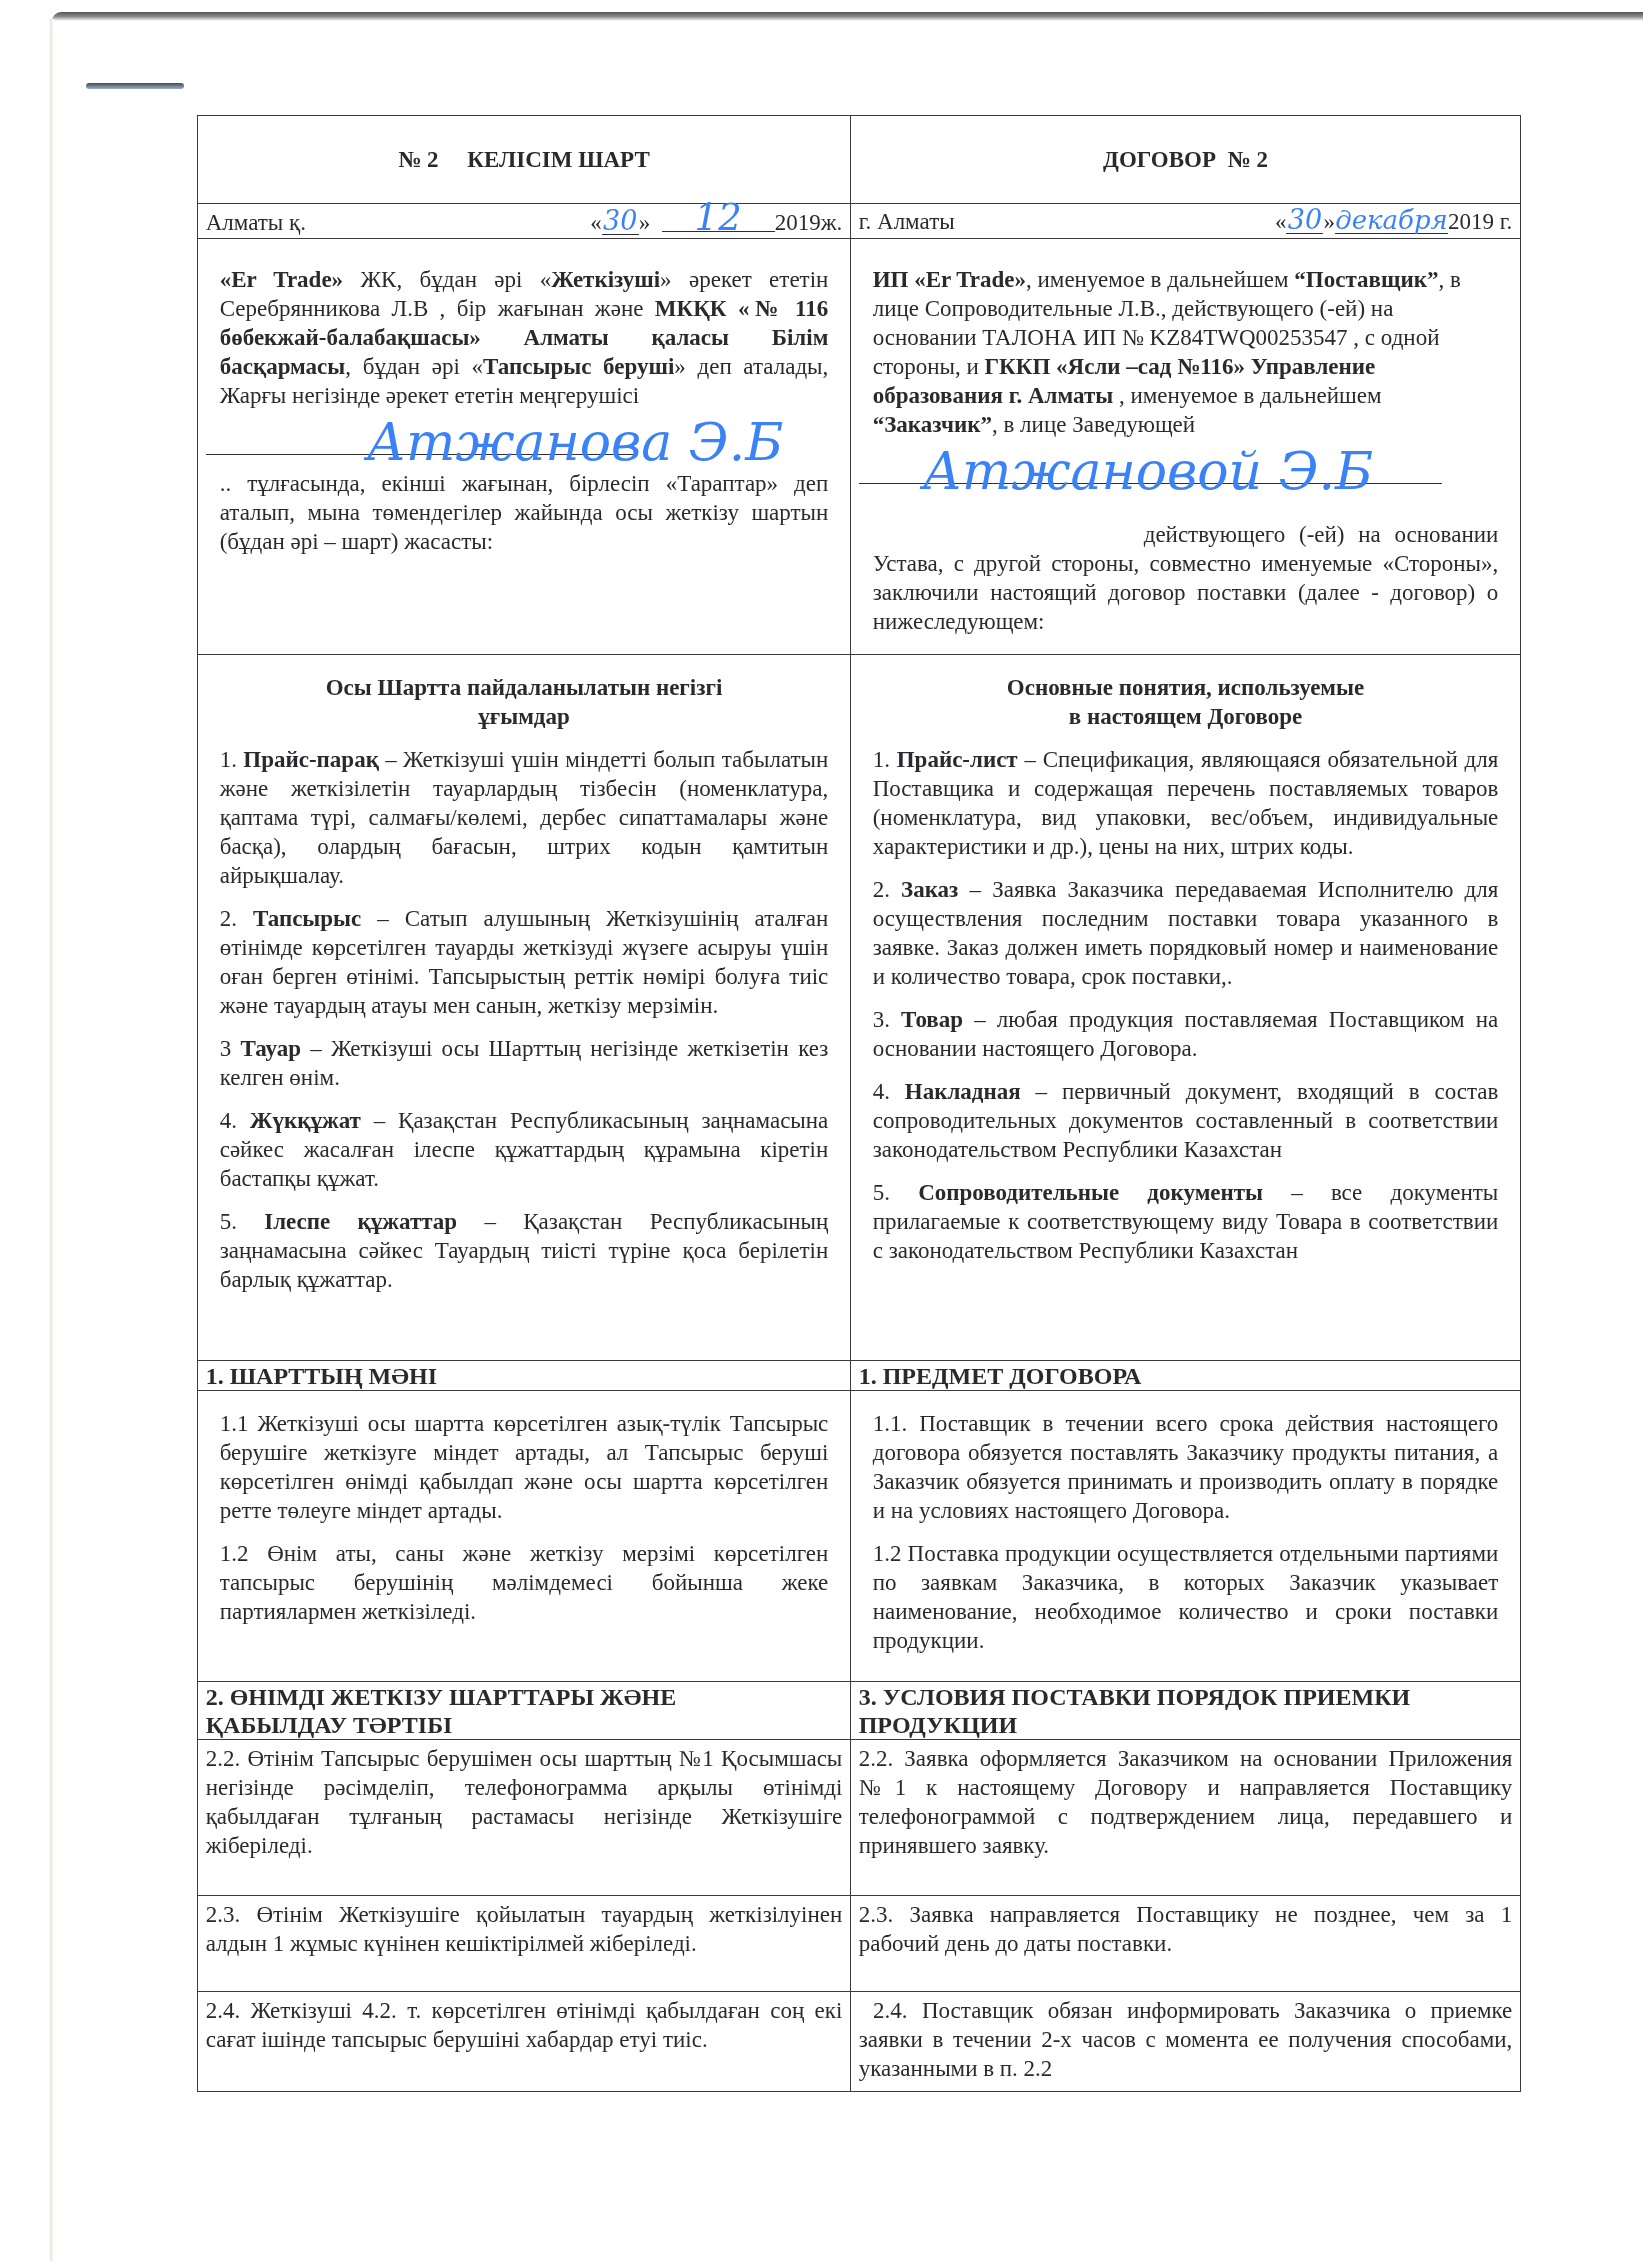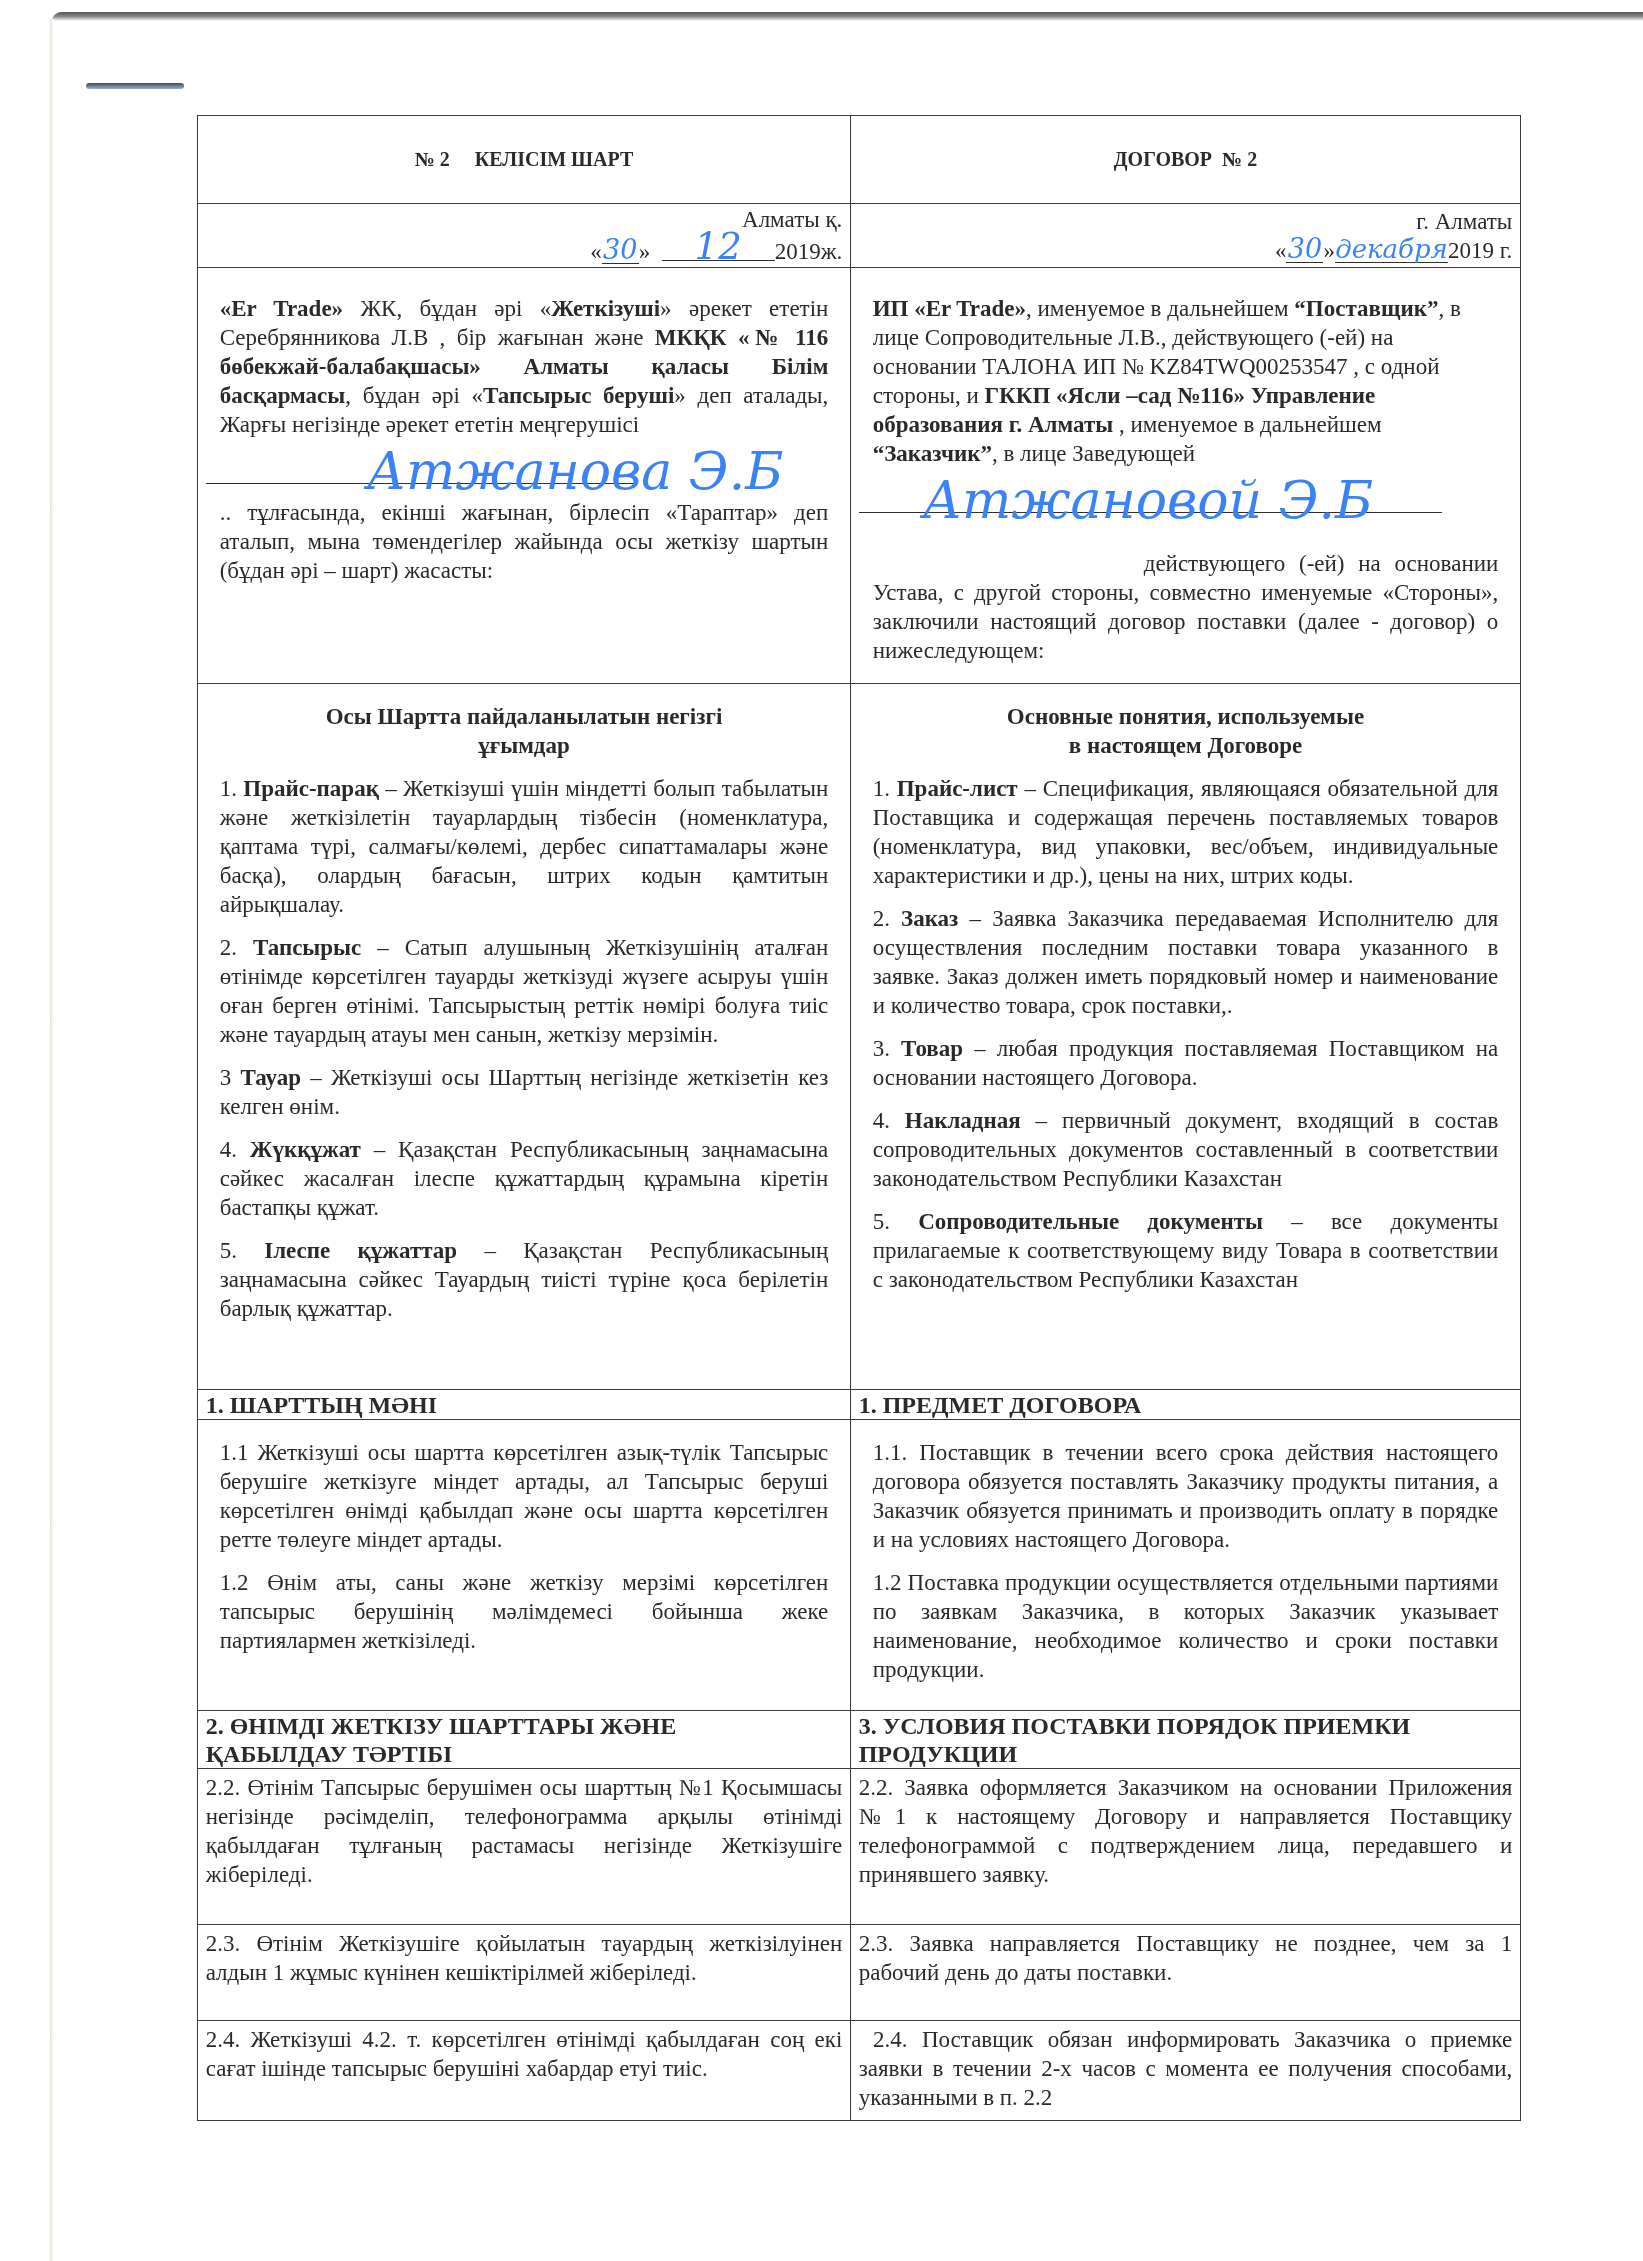--- a/index.html
+++ b/index.html
@@ -24,23 +24,23 @@
     position: absolute; left: 197px; top: 115px; width: 1323px;
     border-collapse: collapse; table-layout: fixed;
   }
   table.contract td {
     border: 1.3px solid #3a3a3e; vertical-align: top;
     font-size: 23px; line-height: 29px; padding: 3.9px 7.7px 3.9px 7.7px;
   }
   col.left { width: 653px; }
   col.right { width: 670px; }
   .justify { text-align: justify; text-align-last: left; }
-  tr.title td { height: 79px; vertical-align: middle; font-weight: bold; font-size: 20px; text-align: center; }
+  tr.title td { height: 79px; vertical-align: middle; font-weight: bold; font-size: 23px; text-align: center; }
   tr.date td { height: 28px; padding-top: 1.3px; padding-bottom: 1.3px; vertical-align: middle; }
-  .date-row { display: flex; justify-content: space-between; align-items: flex-end; position: relative; flex-direction: column; }
+  .date-row { display: flex; justify-content: space-between; align-items: flex-end; position: relative; }
   .hand { color: #3b82f6; font-family: "DejaVu Serif", serif; font-style: italic; font-size: 30px; }
   .blank { display: inline-block; border-bottom: 1.9px solid #2f2f33; min-width: 39px; text-align: center; line-height: 26px; }
   .sign-line {
     display: block; border-bottom: 1.9px solid #2f2f33; width: 432px; height: 30px;
     position: relative; margin: 1.3px 0 3.9px 0;
   }
   .sign-line .hand { position: absolute; left: 161px; bottom: -2.6px; font-size: 52px; white-space: nowrap; }
   .sign-line.r { width: 583px; }
   .sign-line.r .hand { left: 64px; }
   .intro p, .defs p, .body p { margin: 14px; }

